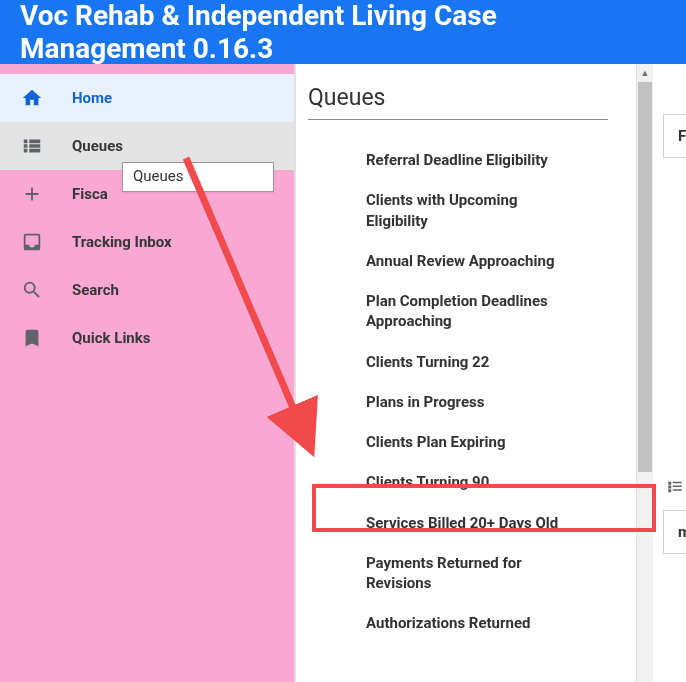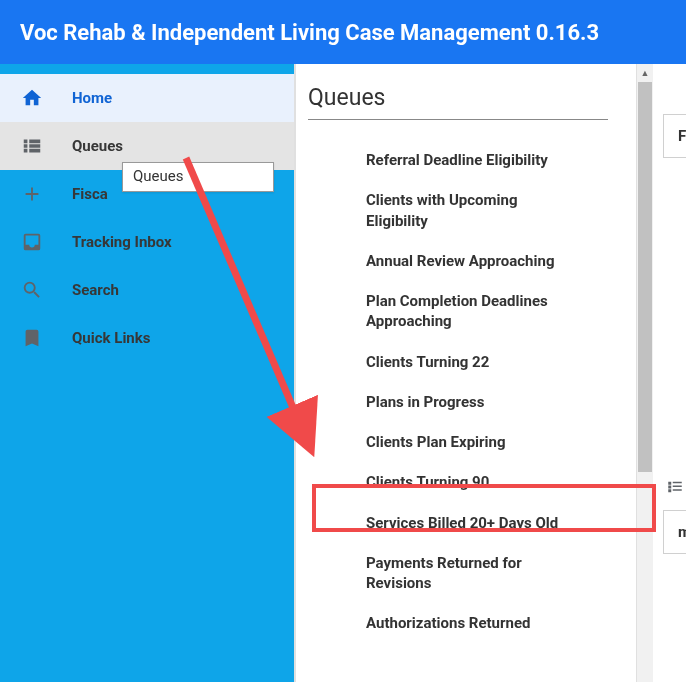--- a/index.html
+++ b/index.html
@@ -10,36 +10,36 @@
     background: #fff;
     width: 686px;
     height: 682px;
     overflow: hidden;
     position: relative;
   }
   .header {
     background: #1976f2;
     color: #fff;
     font-weight: 700;
-    font-size: 22px;
+    font-size: 28px;
     padding: 18px 20px;
     height: 64px;
     display: flex;
     align-items: center;
   }
   .main {
     display: flex;
     height: calc(100% - 64px);
   }
   .sidebar {
     width: 296px;
     flex-shrink: 0;
     padding-top: 10px;
     border-right: 2px solid #e0e0e0;
-    background: #0ea5e9;
+    background: #f9a8d4;
   }
   .nav-item {
     display: flex;
     align-items: center;
     height: 48px;
     padding-left: 20px;
     cursor: pointer;
     font-weight: 700;
     font-size: 15px;
     color: #373737;

